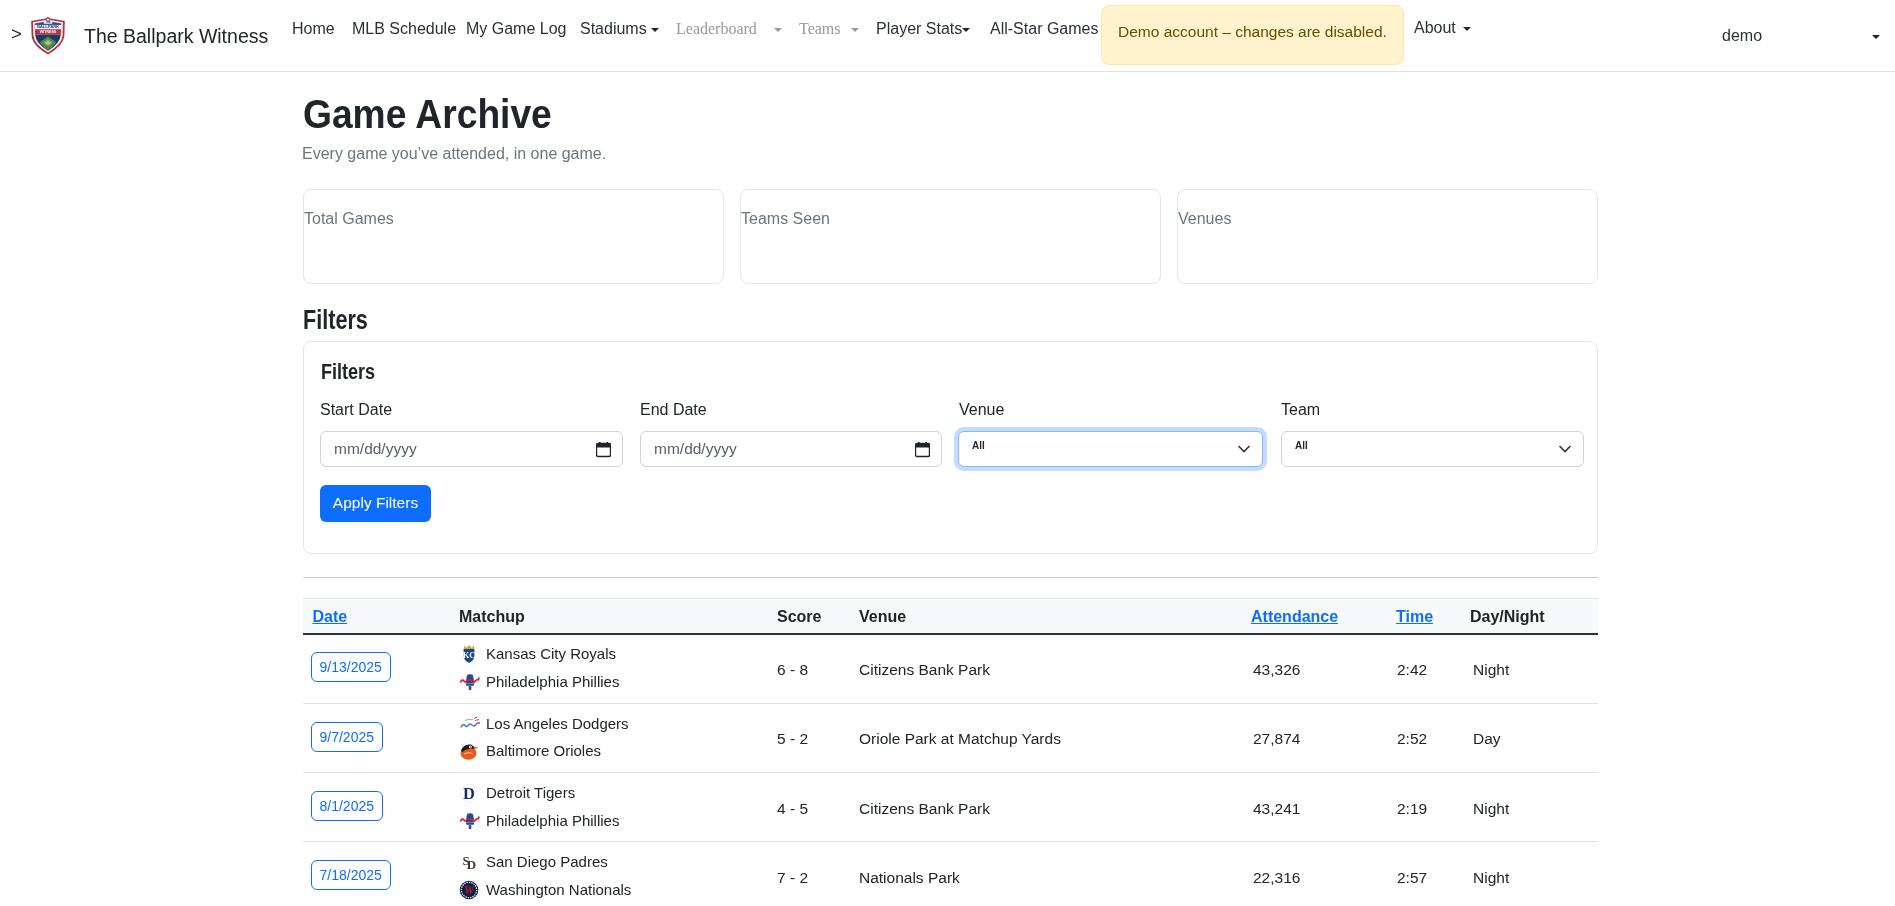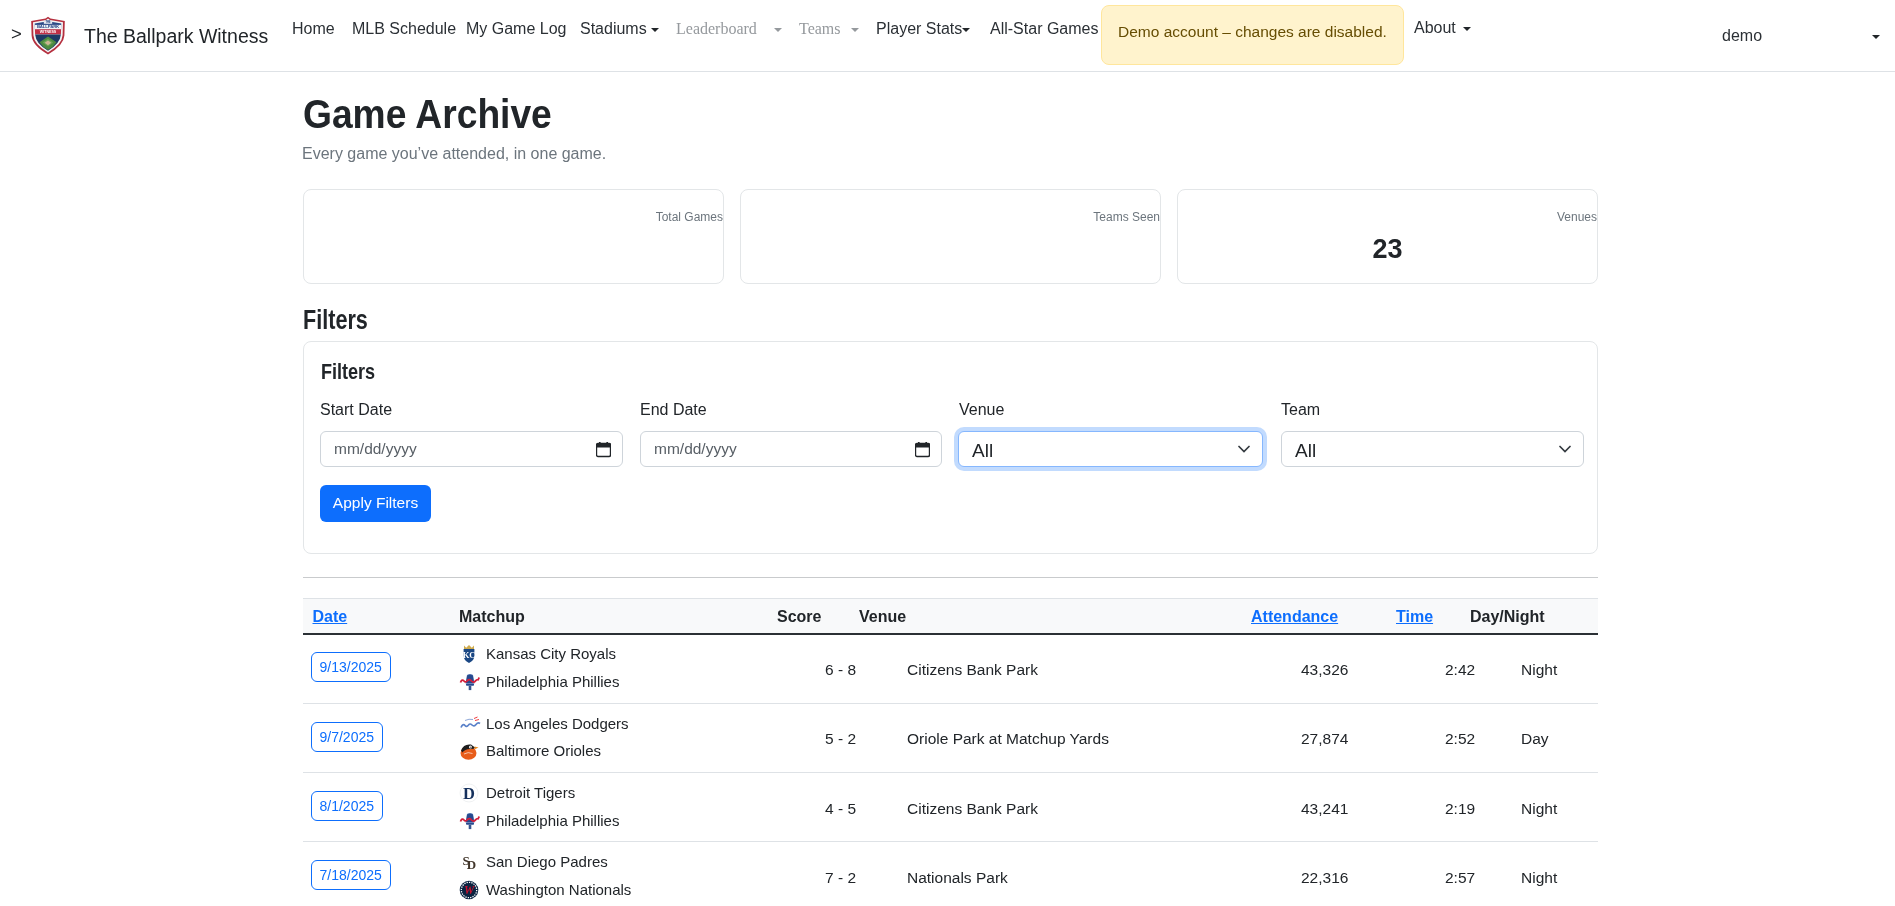--- a/index.html
+++ b/index.html
@@ -12,44 +12,44 @@
 .navmuted { color:#95999d;font-family:Liberation Serif, serif; }
 .caret { position:absolute; width:0; height:0; border-top:4.6px solid; border-left:4.6px solid transparent; border-right:4.6px solid transparent; top:28px; }
 .caret.mut { border-top-color:#95999d; }
 #alertbox { position:absolute; left:1101px; top:5px; width:303px; height:60px; background:#fff3cd; border:1px solid #ffe69c; border-radius:8px; }
 #alertbox span { position:absolute; left:16px; top:17px; font-size:15.5px; color:#664d03; }
 
 #h1 { position:absolute; left:303px; top:92px; font-size:40px; font-weight:bold; color:#212529; transform:scaleX(0.93); transform-origin:left top; white-space:nowrap; }
 #sub { position:absolute; left:302px; top:145px; font-size:16px; color:#6c757d; }
 
 .statcard { position:absolute; top:189px; width:421px; height:95px; border:1px solid #e3e6e8; border-radius:8px; background:#fff; }
-.statlabel { position:absolute; width:100%; top:19.5px; text-align:right; font-size:12px; color:#6c757d; }
+.statlabel { position:absolute; width:100%; top:19.5px; text-align:left; font-size:16px; color:#6c757d; }
 .statnum { position:absolute; width:100%; top:44px; text-align:center; font-size:27px; font-weight:bold; color:#212529; }
 
 #h3 { position:absolute; left:303px; top:305px; font-size:27px; font-weight:bold; transform:scaleX(0.80); transform-origin:left top; white-space:nowrap; }
 #fcard { position:absolute; left:303px; top:341px; width:1295px; height:213px; border:1px solid #e3e6e8; border-radius:8px; background:#fff; }
 #ftitle { position:absolute; left:17px; top:17px; font-size:22px; font-weight:bold; transform:scaleX(0.82); transform-origin:left top; }
 .flabel { position:absolute; top:59px; font-size:16px; color:#212529; }
 .finput { position:absolute; top:89px; height:36px; border:1px solid #ced4da; border-radius:6px; background:#fff; }
 .finput .ph { position:absolute; left:13px; top:8px; font-size:15.5px; color:#585f66; }
-.selval { position:absolute; left:13px; top:8px; font-size:19px; color:#212529; }
+.selval { position:absolute; left:13px; top:8px; font-size:10px; color:#212529;font-weight:bold; }
 #applybtn { position:absolute; left:16px; top:143px; width:111px; height:37px; background:#0d6efd; border-radius:6px; color:#fff; font-size:15.5px; text-align:center; line-height:36px; }
 
 #hr1 { position:absolute; left:303px; top:577px; width:1295px; height:1px; background:#c9cbcd; }
 
 #tablewrap { position:absolute; left:303px; top:598px; width:1295px; }
 .thead { position:absolute; left:0; top:0; width:1295px; height:37px; background:#f8f9fa; border-top:1px solid #dee2e6; border-bottom:2px solid #2b3035; }
 .th { position:absolute; top:8.5px; font-size:16px; font-weight:bold; color:#212529; }
 .th.link { color:#0d6efd; text-decoration:underline; }
 .trow { position:absolute; left:0; width:1295px; height:69.3px; border-bottom:1px solid #dee2e6; }
 .datebtn { position:absolute; left:7.5px; top:18px; height:30px; border:1px solid #0d6efd; border-radius:6px; color:#0d6efd; font-size:14px; text-align:center; line-height:28px; padding:0 8px; }
 .tm { position:absolute; left:156px; font-size:15px; color:#212529; }
 .tm .lg { position:absolute; left:0; top:-1px; width:20px; height:20px; }
 .tm .nm { position:absolute; left:27px; top:0; white-space:nowrap; }
-.cell { position:absolute; top:26.5px; font-size:15.5px; color:#212529;margin-left:48px; }
+.cell { position:absolute; top:26.5px; font-size:15.5px; color:#212529; }
 </style>
 </head>
 <body>
 <div id="navbar">
   <span id="toggle">&gt;</span>
   <svg id="logosvg" style="position:absolute;left:29px;top:16px" width="38" height="39" viewBox="0 0 38 39">
     <path d="M19 0.8 L21.5 2.6 L35.8 5 L35.4 19.5 Q34.8 29.5 19 38.4 Q3.2 29.5 2.6 19.5 L2.2 5 L16.5 2.6 Z" fill="#b5303f"></path>
     <path d="M19 2.6 L21 4.1 L34 6.3 L33.6 19.3 Q33.1 28.3 19 36.4 Q4.9 28.3 4.4 19.3 L4 6.3 L17 4.1 Z" fill="#f4f4f4"></path>
     <path d="M19 4.4 L20.7 5.6 L32.3 7.5 L32.1 13.2 L5.9 13.2 L5.7 7.5 L17.3 5.6 Z" fill="#2c4a87"></path>
     <rect x="14.8" y="5.2" width="8.4" height="2.6" fill="#e8eaf0"></rect>
@@ -89,21 +89,20 @@
 <div id="sub">Every game you’ve attended, in one game.</div>
 
 <div class="statcard" style="left:303px">
     <div class="statlabel">Total Games</div>
   </div>
 <div class="statcard" style="left:740px">
     <div class="statlabel">Teams Seen</div>
   </div>
 <div class="statcard" style="left:1177px">
     <div class="statlabel">Venues</div>
-    <div class="statnum">23</div>
   </div>
 
 <div id="h3">Filters</div>
 <div id="fcard">
   <div id="ftitle">Filters</div>
   <span class="flabel" style="left:16px">Start Date</span>
   <span class="flabel" style="left:336px">End Date</span>
   <span class="flabel" style="left:655px">Venue</span>
   <span class="flabel" style="left:977px">Team</span>
   <div class="finput" style="left:16px;width:303px">

